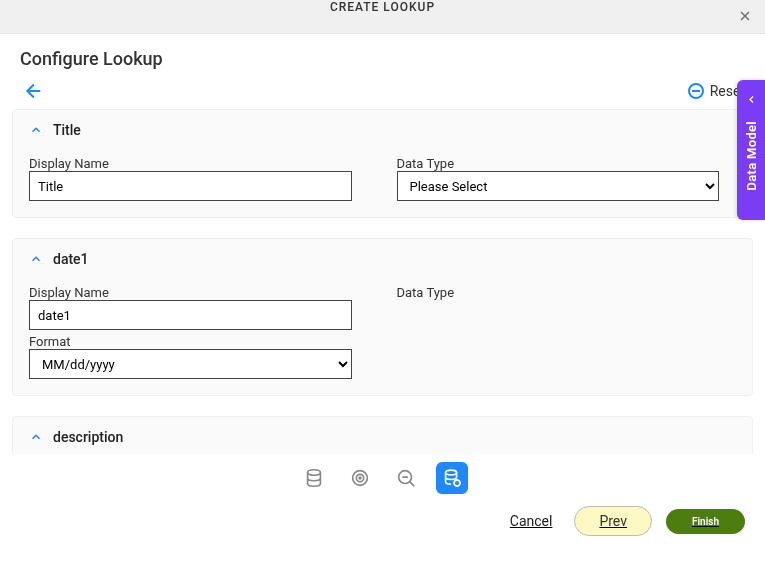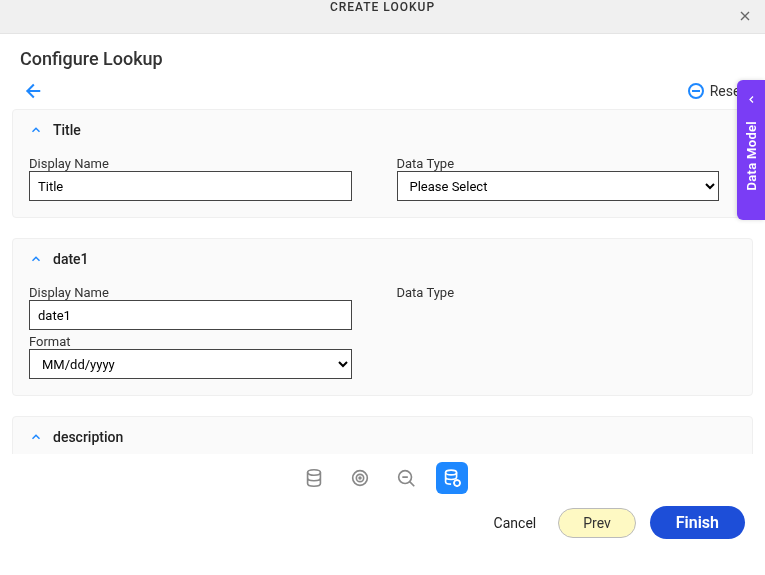--- a/index.html
+++ b/index.html
@@ -34,24 +34,24 @@
   .text-input, .select-input { width:95%; height:30px; border:1px solid #444; background:#fff; font-size:13px; padding:4px 8px; }
   .select-input { appearance: menulist; }
 
   .step-bar { height:40px; display:flex; align-items:center; justify-content:center; gap:14px; margin-top:4px;}
   .step-icon { width:32px; height:32px; border-radius:6px; display:flex; align-items:center; justify-content:center; cursor:pointer; }
   .step-icon svg { width:22px; height:22px; }
   .step-active { background:#1e88ff; }
   .step-active svg { color:#fff; }
   .step-inactive svg { color:#888; }
 
-  .footer { display:flex; justify-content:flex-end; align-items:center; gap:14px; padding: 8px 20px; }
+  .footer { display:flex; justify-content:flex-end; align-items:center; gap:14px; padding: 8px 20px; text-decoration: underline; }
   .btn-text { font-size:14px; color:#222; cursor:pointer; padding:6px 8px; }
   .btn-outline { font-size:14px; color:#333; border:1px solid #bbb; background:#fef9c3; border-radius:18px; padding:6px 24px; cursor:pointer; }
-  .btn-primary { font-size:16px; color:#fff; background:#1d4ed8; border:none; border-radius:18px; padding:7px 26px; cursor:pointer; font-weight:600; }
+  .btn-primary { font-size:10px; color:#fff; background:#4d7c0f; border:none; border-radius:18px; padding:7px 26px; cursor:pointer; font-weight:600; }
 
   .side-tab { position:absolute; right:0; top:80px; width:28px; height:140px; background:#7a3df5; border-radius:6px 0 0 6px; display:flex; flex-direction:column; align-items:center; justify-content:flex-start; padding-top:10px; cursor:pointer; box-shadow:-1px 0 4px rgba(0,0,0,.15); }
   .side-tab-chev { color:#fff; transform:rotate(90deg); }
   .side-tab-label { writing-mode: vertical-rl; transform: rotate(180deg); color:#fff; font-size:13px; font-weight:600; margin-top:12px; letter-spacing:.3px;}
 </style>
 </head>
 <body>
 
 <div class="topbar">
   <span class="topbar-title">CREATE LOOKUP</span>

